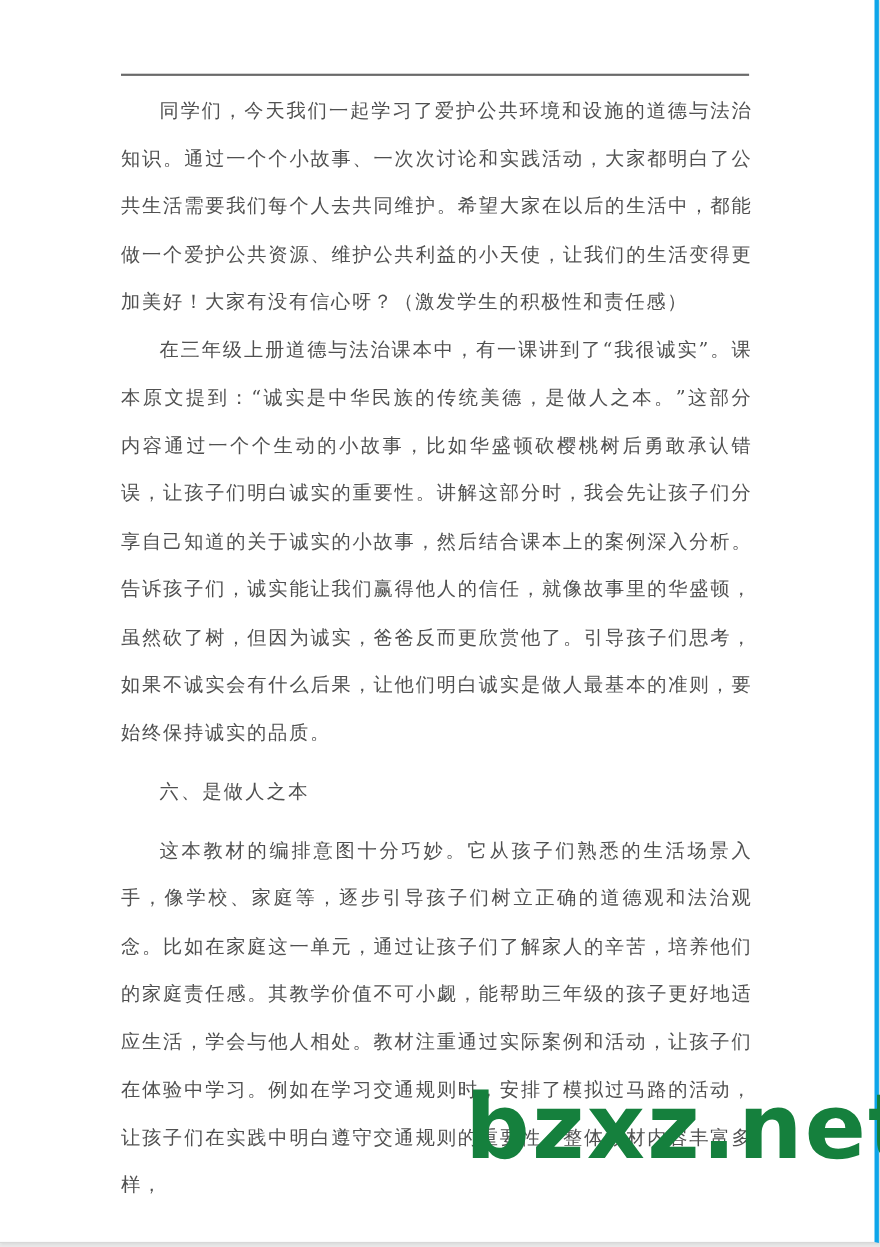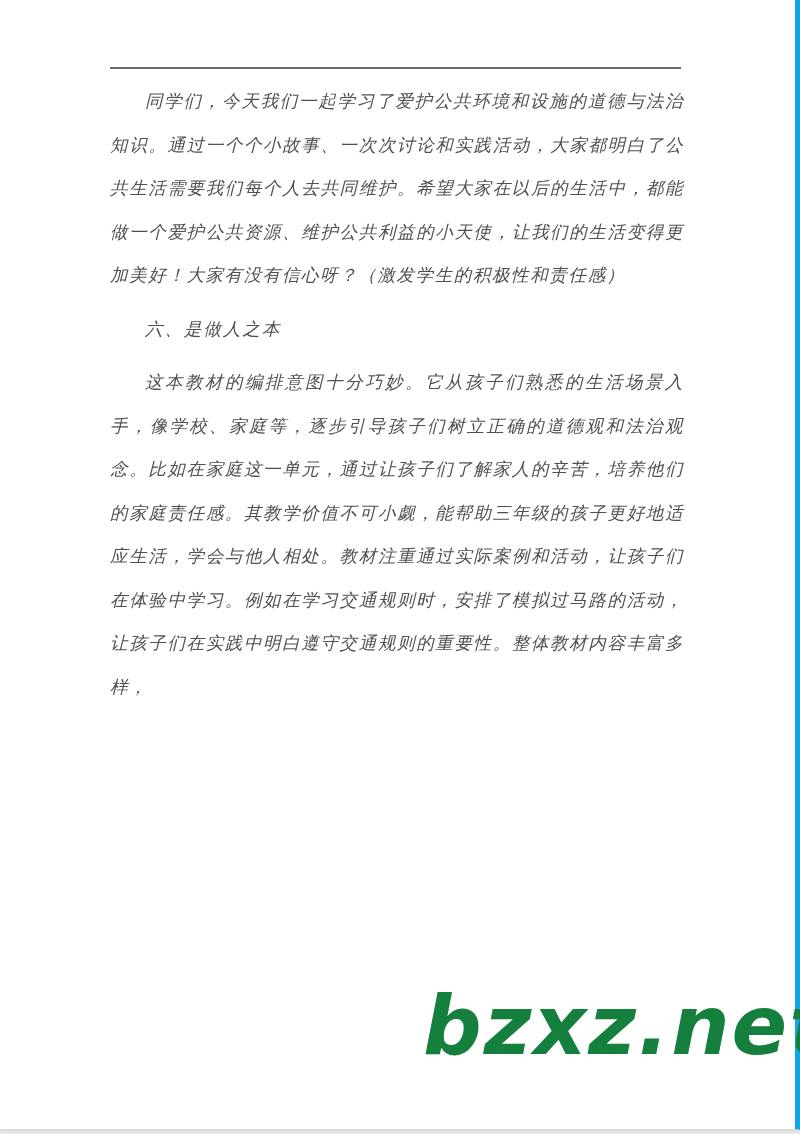--- a/index.html
+++ b/index.html
@@ -14,24 +14,23 @@
     position: relative;
     font-family: "DejaVu Serif", "Liberation Serif", serif;
   }
   .page {
     position: absolute;
     left: 0;
     top: 0;
     width: 795px;
     height: 1129px;
     background: #ffffff;
-    border-right: 6px solid #0ea5e9;
+    border-right: 4px solid #0ea5e9;
     border-bottom: 1px solid #d8d8d8;
     box-shadow: 1px 1px 3px rgba(0,0,0,0.08);
-    font-style: italic;
   }
   .header-rule {
     position: absolute;
     left: 110px;
     top: 67px;
     width: 571px;
     height: 2px;
     background: #6a6a6a;
   }
   .content {
@@ -71,19 +70,20 @@
 </style>
 </head>
 <body>
 
 <div class="page">
   <div class="header-rule"></div>
 
   <div class="content">
     <p class="para">同学们，今天我们一起学习了爱护公共环境和设施的道德与法治知识。通过一个个小故事、一次次讨论和实践活动，大家都明白了公共生活需要我们每个人去共同维护。希望大家在以后的生活中，都能做一个爱护公共资源、维护公共利益的小天使，让我们的生活变得更加美好！大家有没有信心呀？（激发学生的积极性和责任感）</p>
 
+    <p class="para">在三年级上册道德与法治课本中，有一课讲到了“我很诚实”。课本原文提到：“诚实是中华民族的传统美德，是做人之本。”这部分内容通过一个个生动的小故事，比如华盛顿砍樱桃树后勇敢承认错误，让孩子们明白诚实的重要性。讲解这部分时，我会先让孩子们分享自己知道的关于诚实的小故事，然后结合课本上的案例深入分析。告诉孩子们，诚实能让我们赢得他人的信任，就像故事里的华盛顿，虽然砍了树，但因为诚实，爸爸反而更欣赏他了。引导孩子们思考，如果不诚实会有什么后果，让他们明白诚实是做人最基本的准则，要始终保持诚实的品质。</p>
 
     <p class="heading">六、是做人之本</p>
     <p class="para">这本教材的编排意图十分巧妙。它从孩子们熟悉的生活场景入手，像学校、家庭等，逐步引导孩子们树立正确的道德观和法治观念。比如在家庭这一单元，通过让孩子们了解家人的辛苦，培养他们的家庭责任感。其教学价值不可小觑，能帮助三年级的孩子更好地适应生活，学会与他人相处。教材注重通过实际案例和活动，让孩子们在体验中学习。例如在学习交通规则时，安排了模拟过马路的活动，让孩子们在实践中明白遵守交通规则的重要性。整体教材内容丰富多样，</p>
   </div>
 
   <div class="watermark">bzxz.net</div>
 </div>
 
 </body></html>

